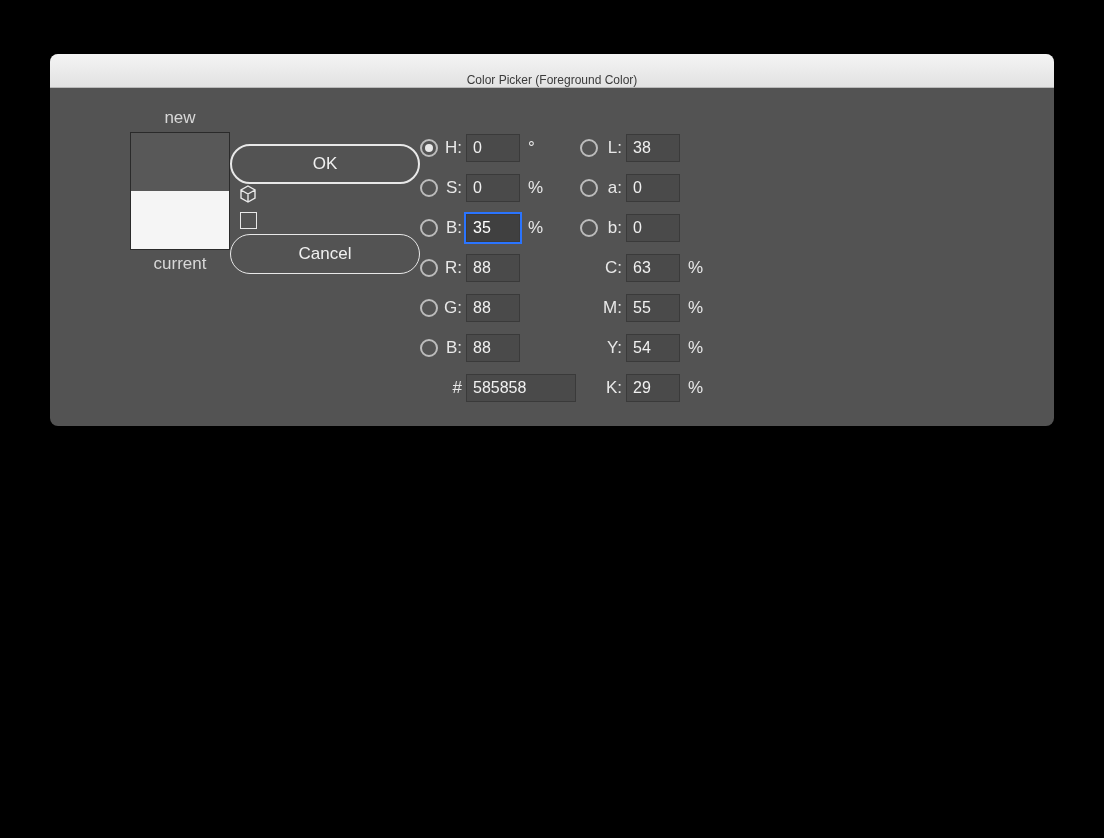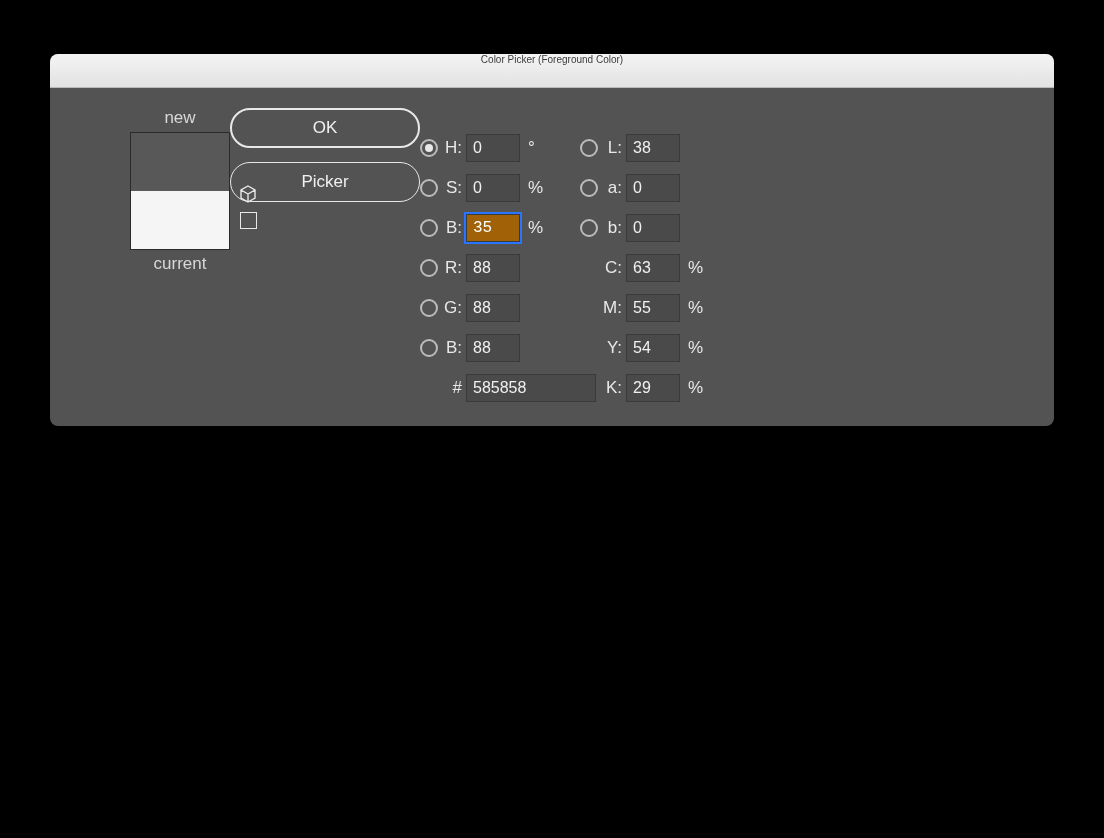--- a/index.html
+++ b/index.html
@@ -18,23 +18,23 @@
     background: #535353;
     border-radius: 8px;
     box-shadow: 0 20px 60px rgba(0,0,0,.6);
     overflow: hidden;
   }
   .titlebar {
     height: 34px;
     background: linear-gradient(#f4f4f4, #e2e2e2);
     border-bottom: 1px solid #b9b9b9;
     display: flex;
-    align-items: flex-start;
+    align-items: flex-end;
     justify-content: center;
-    font-size: 10px;
+    font-size: 12px;
     color: #3b3b3b;
   }
   .body {
     display: flex;
     padding: 20px 22px 24px 22px;
     color: #e8e8e8;
     font-size: 16px;
   }
   
   .left-col { display: flex; flex-direction: column; }
@@ -146,20 +146,21 @@
     height: 40px;
     border: 1.5px solid #e8e8e8;
     border-radius: 22px;
     background: transparent;
     color: #f0f0f0;
     font-size: 17px;
     cursor: pointer;
     display: flex;
     align-items: center;
     justify-content: center;
+    margin-top: 36px;
   }
   .btn.primary { border-width: 2px; }
 
   
   .numgrid {
     margin-top: 14px;
     width: 370px;
     display: grid;
     grid-template-columns: 22px 24px 56px 24px 34px 22px 24px 56px 24px;
     row-gap: 12px;
@@ -185,28 +186,27 @@
   .inp {
     width: 54px; height: 28px;
     background: #4a4a4a;
     border: 1px solid #3a3a3a;
     color: #f0f0f0;
     font-size: 16px;
     padding: 0 6px;
   }
   .inp.sel {
     outline: 2px solid #2a74ff;
-    background: #a16207;
+    background: #404040;
     color: #fff;
-    font-family: Liberation Mono, monospace;
   }
   .unit { padding-left: 6px; color: #e8e8e8; }
   .spacer {}
   .hex-inp {
-    width: 130px; height: 28px;
+    width: 110px; height: 28px;
     background: #4a4a4a;
     border: 1px solid #3a3a3a;
     color: #f0f0f0;
     font-size: 16px;
     padding: 0 6px;
   }
   .mid-right {
     display: flex;
     flex-direction: row;
     gap: 0;
@@ -243,21 +243,21 @@
             </span>
             <span class="sq-icon"></span>
           </div>
         </div>
 
         <div class="buttons-col">
           <button class="btn primary">
               <span>OK</span>
             </button>
           <button class="btn">
-              <span>Picker</span>
+              <span>Cancel</span>
             </button>
           <div style="height:18px"></div>
           <div style="height:28px"></div>
         </div>
       </div>
 
       <div class="numgrid" style="margin-top:26px; width:410px;">
 
         <span class="radio on"></span>
         <span class="lbl">H:</span>

